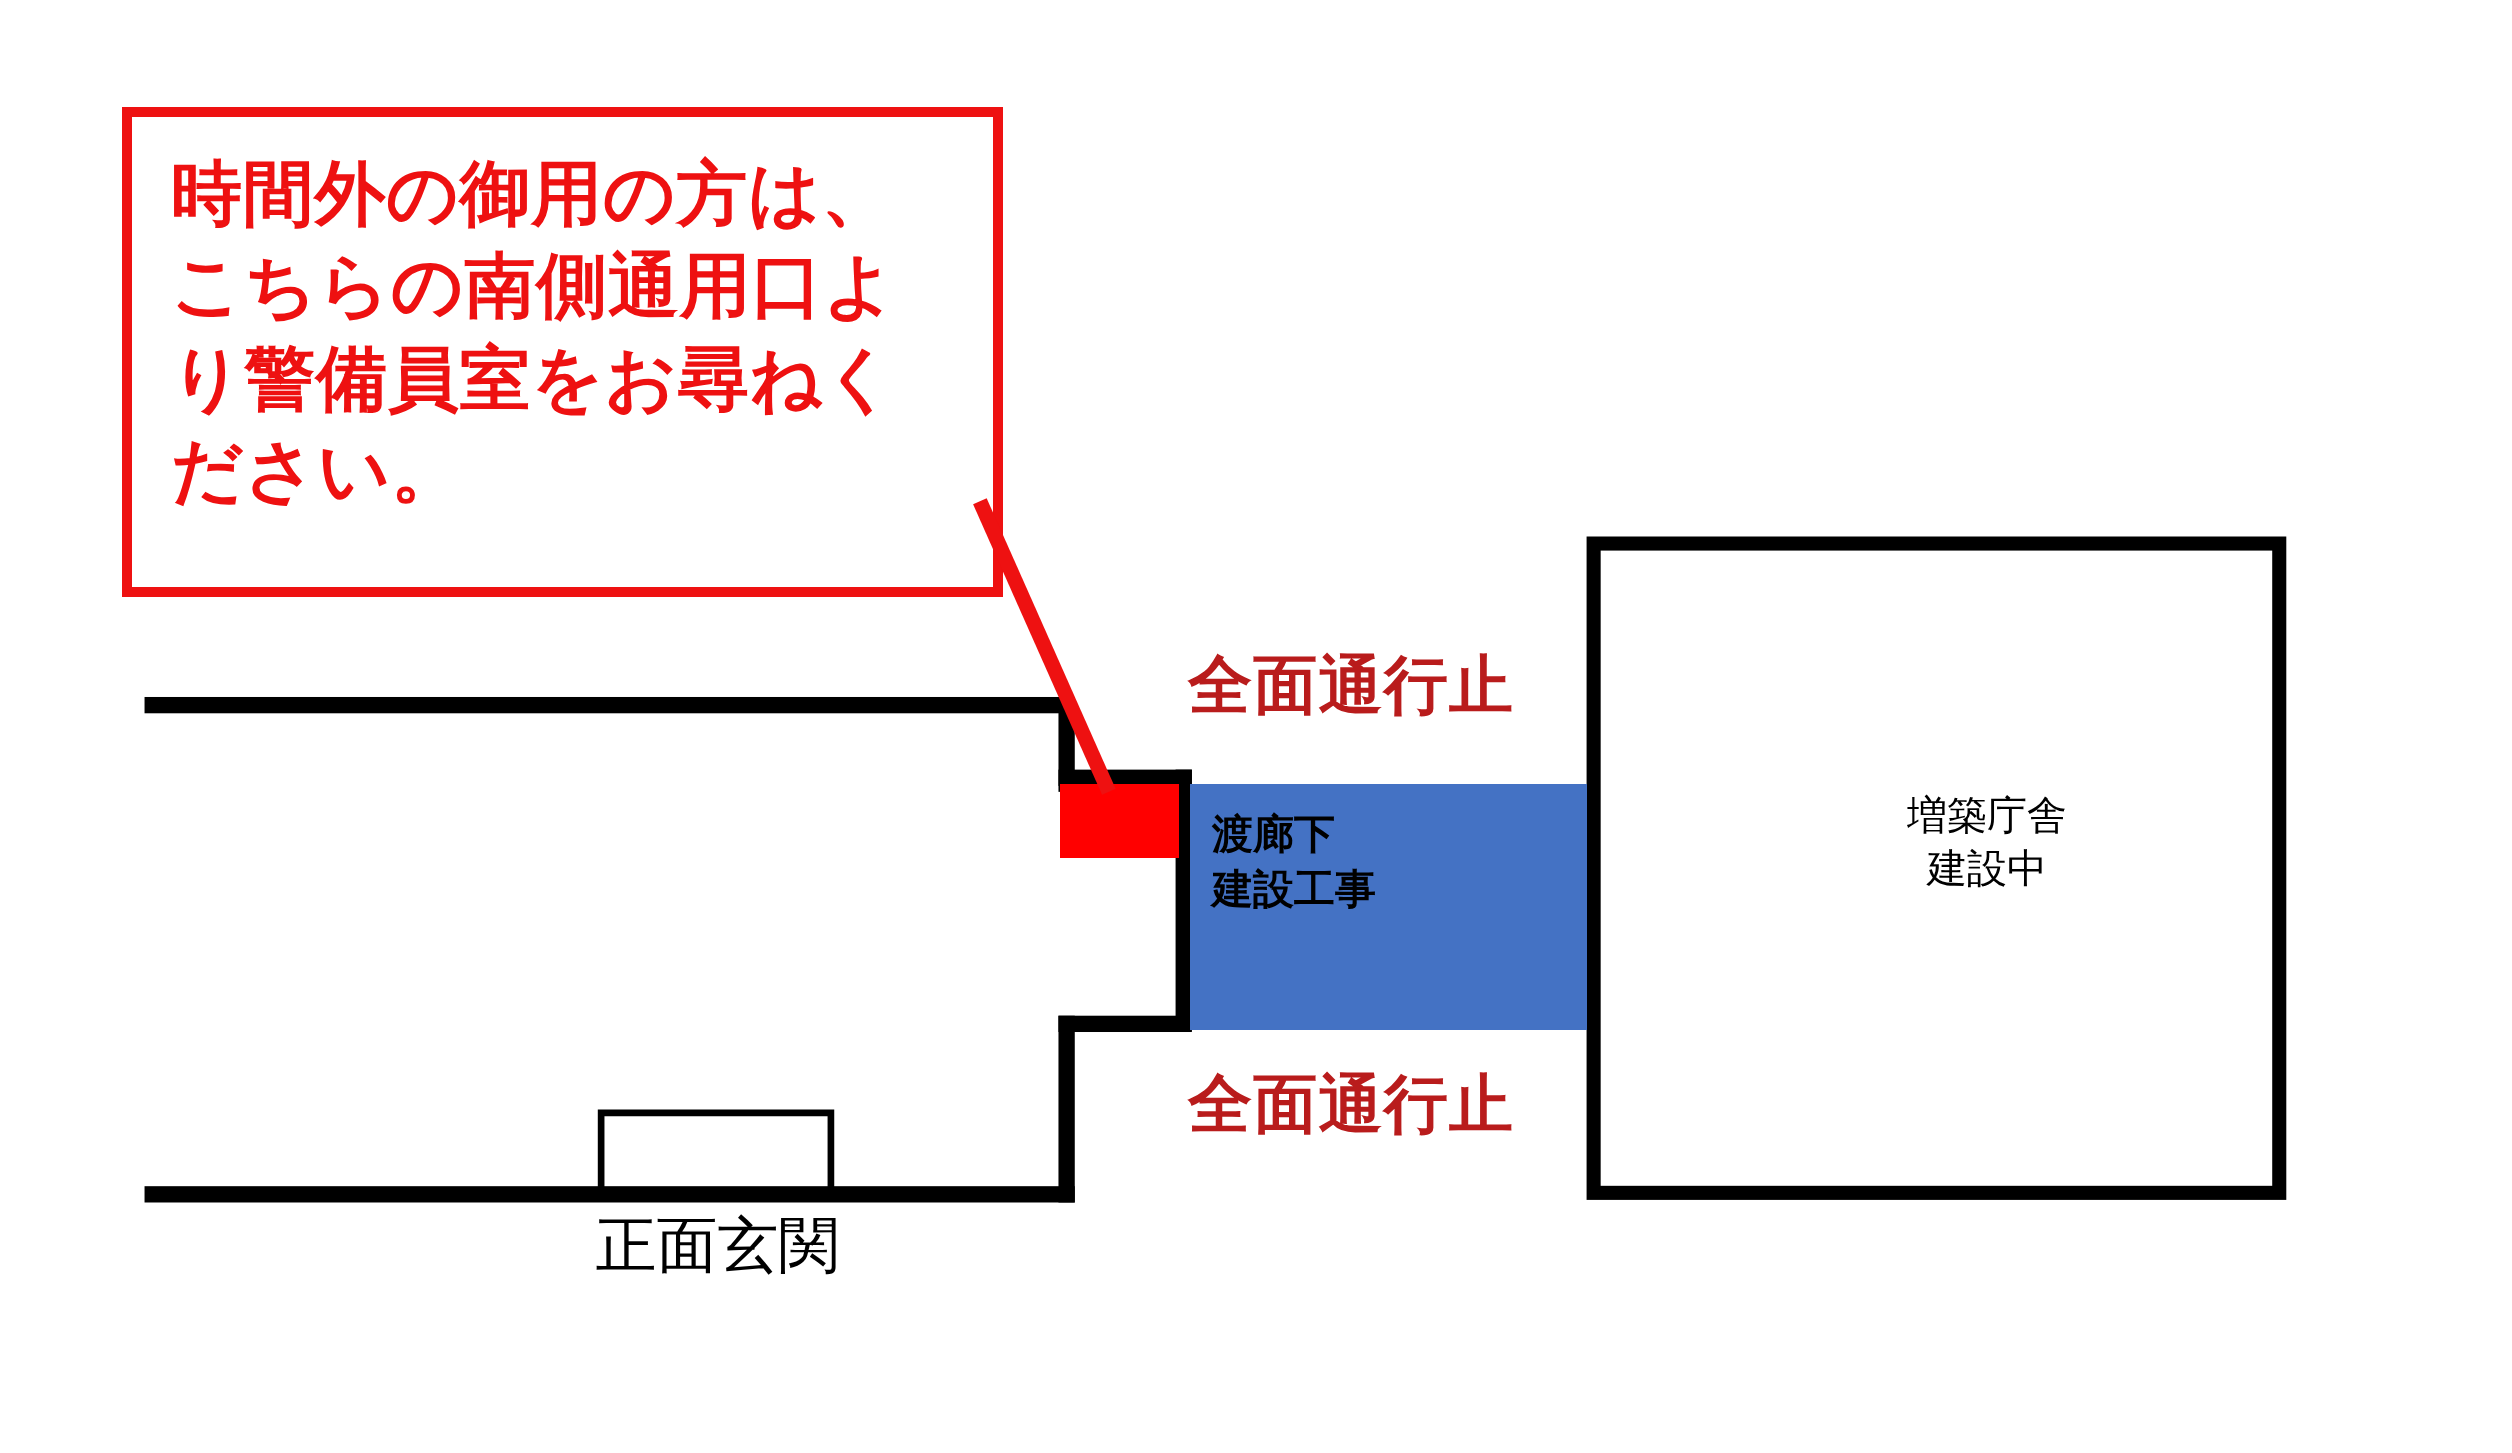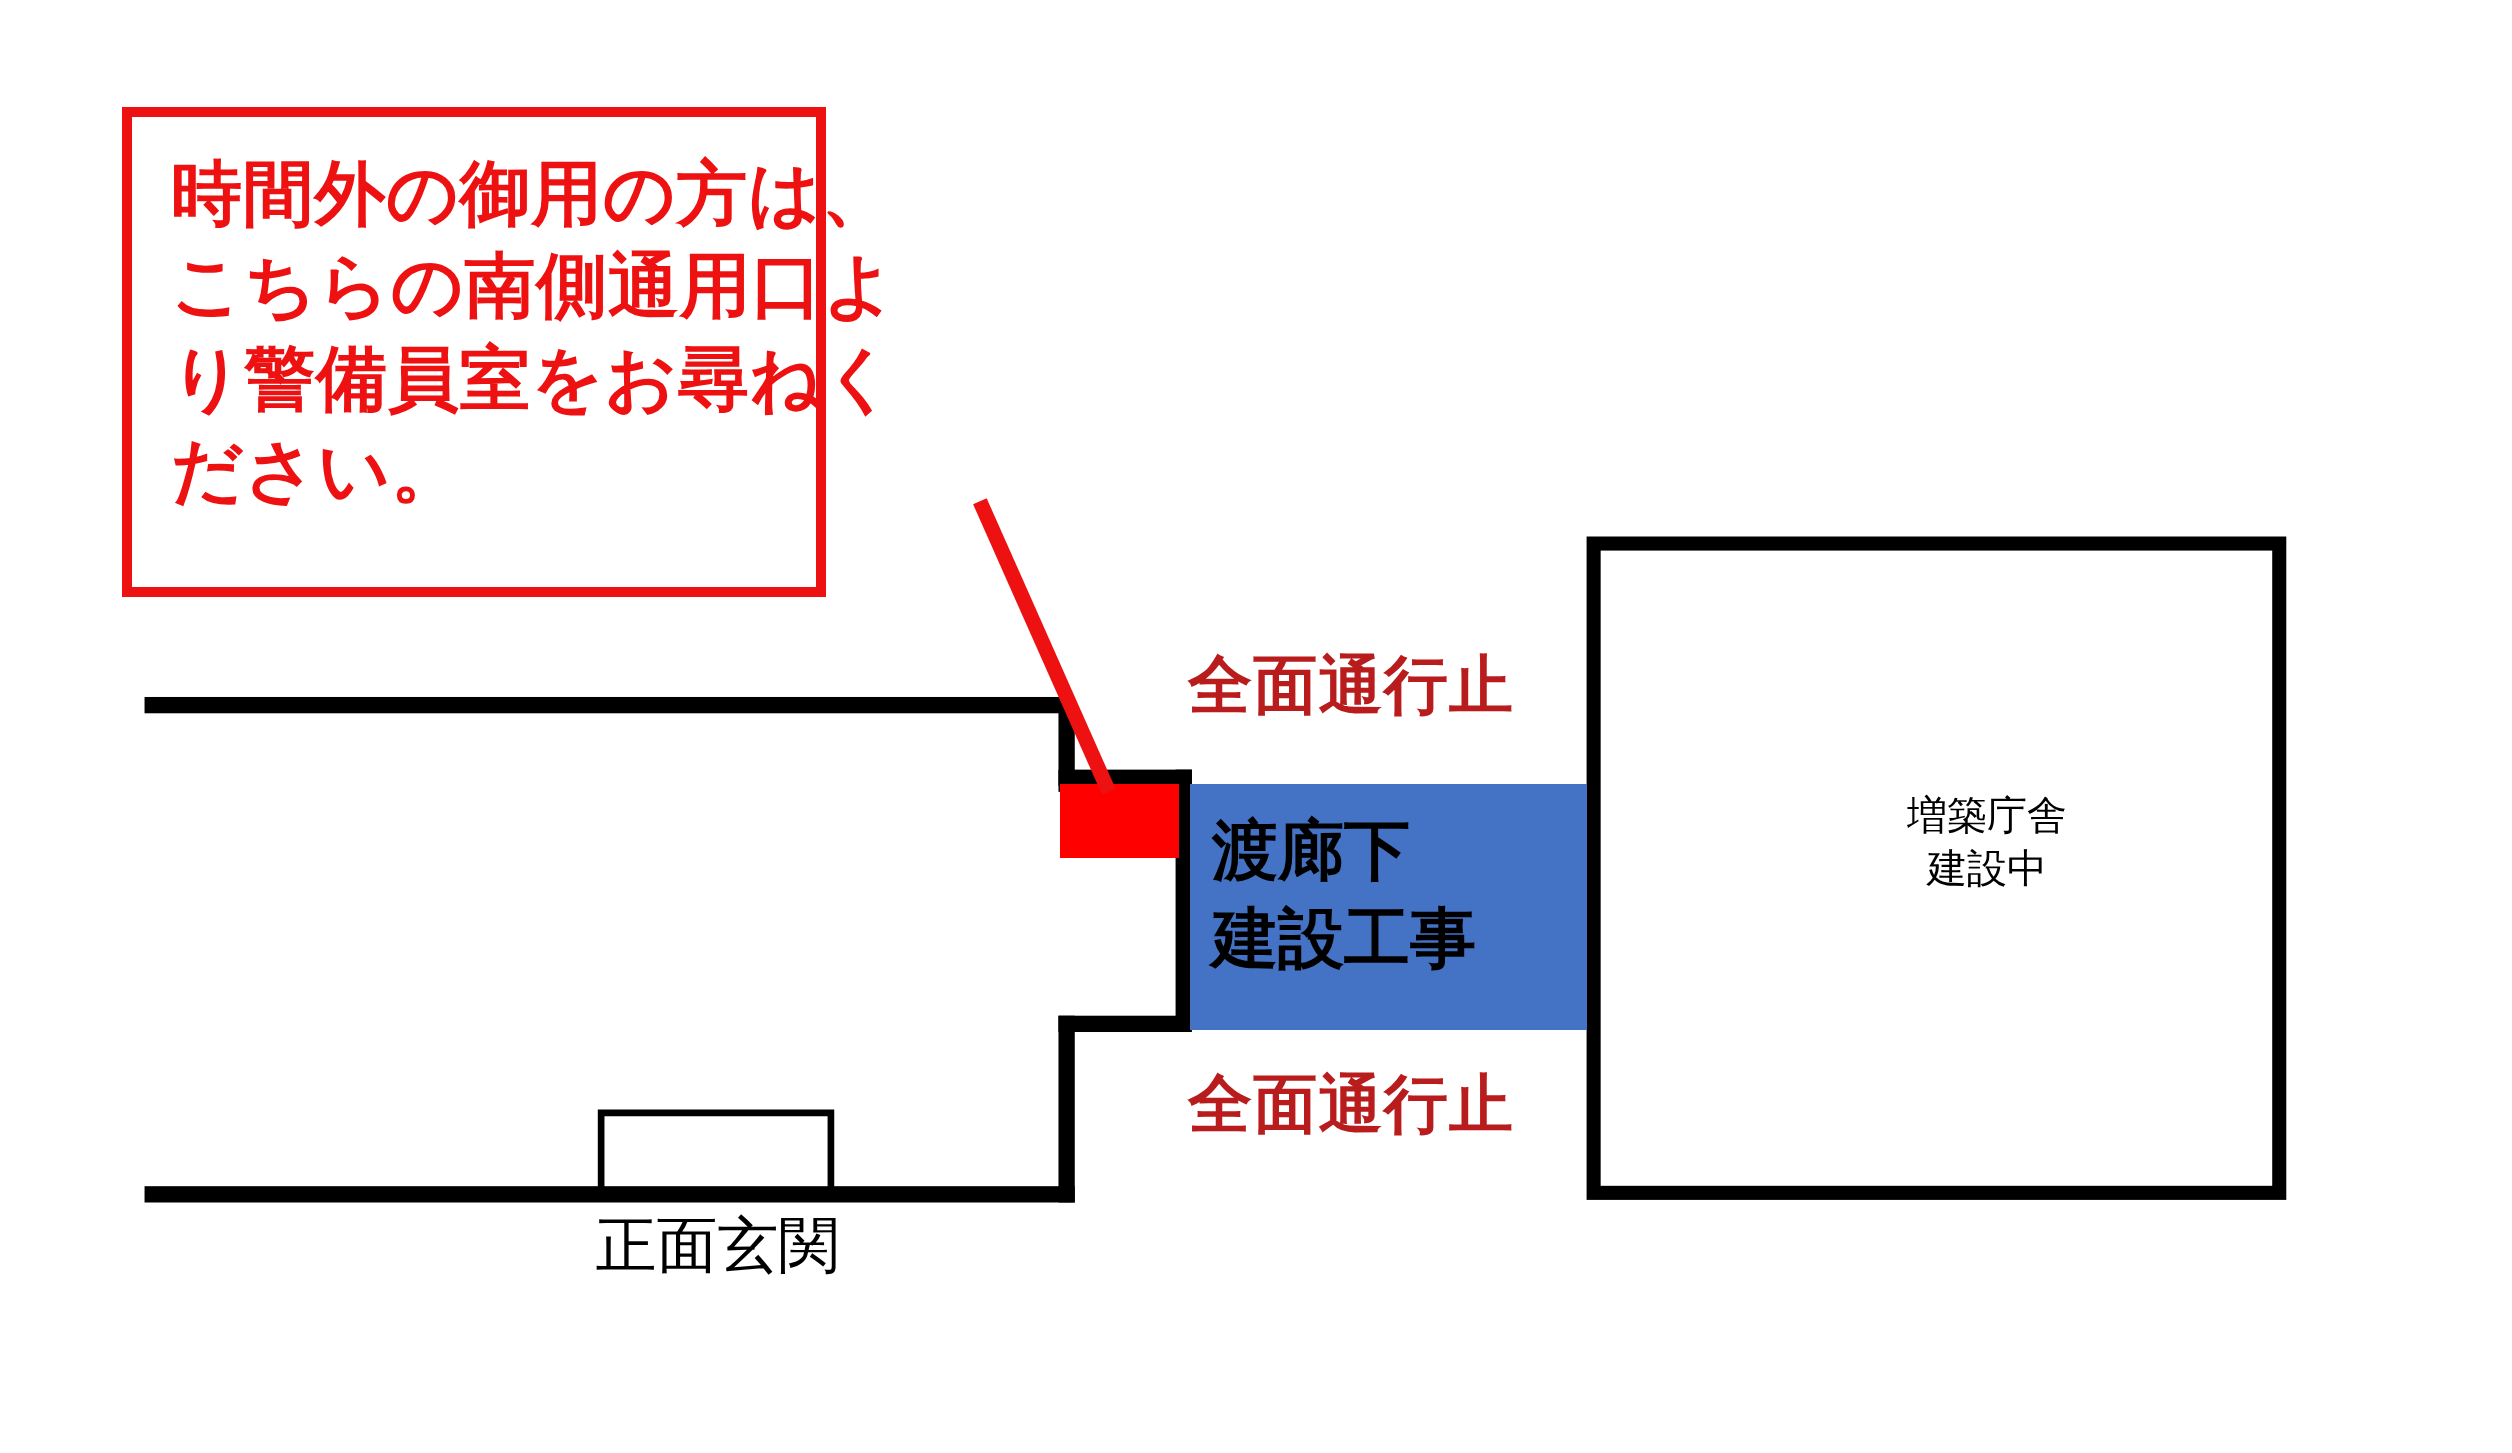--- a/index.html
+++ b/index.html
@@ -18,21 +18,21 @@
     height: 1454px;
     background: #ffffff;
     overflow: hidden;
   }
 
   
   .callout-box {
     position: absolute;
     left: 122px;
     top: 107px;
-    width: 704px;
+    width: 881px;
     height: 490px;
     box-sizing: border-box;
     border: 10.4px solid #ee1111;
     background: #ffffff;
   }
   .callout-text {
     position: absolute;
     left: 39px;
     top: 31px;
     width: 756px;
@@ -73,21 +73,21 @@
     height: 246px;
     background: #4472c4;
   }
   .corridor-label {
     position: absolute;
     left: 1212px;
     top: 807px;
     width: 371px;
     color: #000000;
     font-weight: 700;
-    font-size: 66px;
+    font-size: 41px;
     line-height: 1.33;
     white-space: pre-line;
   }
 
   
   .south-entrance {
     position: absolute;
     left: 1060px;
     top: 784px;
     width: 119px;

